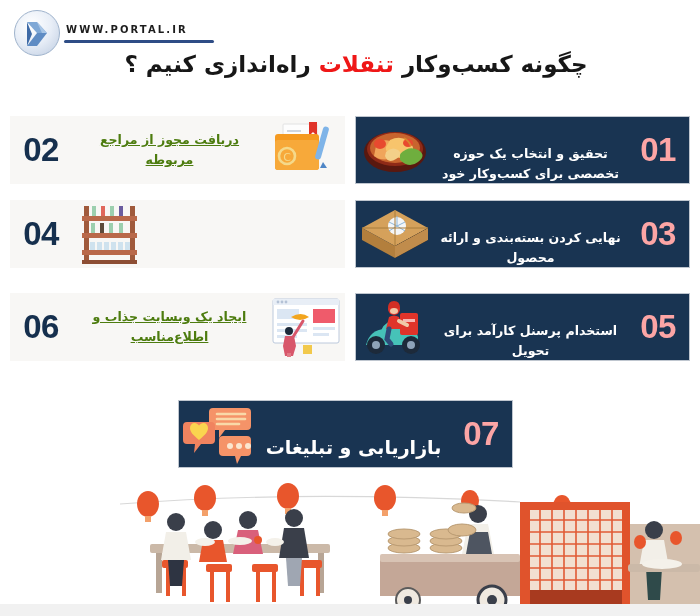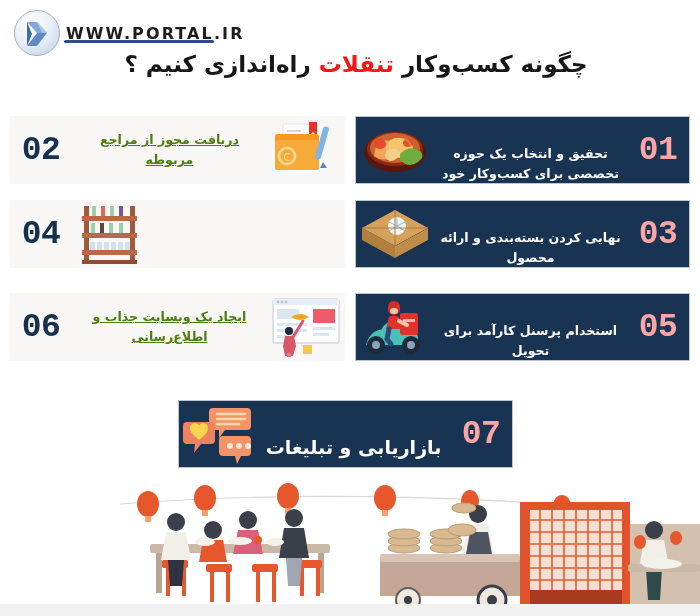--- a/index.html
+++ b/index.html
@@ -32,21 +32,21 @@
     border: 1px solid #9fb3cc;
   }
   #brand-mark {
     position: absolute;
     left: 10px; top: 9px;
     width: 26px; height: 28px;
   }
   #brand-url {
     position: absolute;
     left: 52px; top: 16px;
-    font-size: 16px;
+    font-size: 10px;
     letter-spacing: 2.1px;
     font-weight: 700;
     color: #1d1d1d;
     font-family: "DejaVu Sans", "Liberation Sans", sans-serif;
     direction: ltr;
     white-space: nowrap;
   }
   #brand-rule {
     position: absolute;
     left: 50px; top: 32px;
@@ -88,21 +88,21 @@
   .card.light {
     background: #f8f7f5;
   }
   .card .num {
     flex: 0 0 auto;
     width: 62px;
     text-align: center;
     font-size: 33px;
     font-weight: 800;
     letter-spacing: -0.5px;
-    font-family: Liberation Mono, monospace;
+    font-family: Liberation Sans, sans-serif;
     direction: ltr;
   }
   .card.dark .num { color: #fca5a5; }
   .card.light .num { color: #16304e; }
 
   .card .txt {
     flex: 1 1 auto;
     font-size: 12.6px;
     font-weight: 700;
     line-height: 1.55;
@@ -282,21 +282,21 @@
         <ellipse cx="38" cy="16" rx="4" ry="3" fill="#f0c9a8"></ellipse>
         <path d="M33 22q5-3 10 0l4 12H30z" fill="#e0342a"></path>
         <path d="M43 26l8 4" stroke="#f0c9a8" stroke-width="4" stroke-linecap="round"></path>
         <path d="M33 34l-2 10 4 5" stroke="#2e4a78" stroke-width="5" fill="none" stroke-linecap="round"></path>
       </svg>
     </div>
   </div>
 
   <div class="card light" id="card06">
     <div class="num">06</div>
-    <div class="txt">ایجاد یک وبسایت جذاب و اطلاع‌رسانی</div>
+    <div class="txt">ایجاد یک وبسایت جذاب و اطلاع‌مناسب</div>
     <div class="icon">
       <svg viewBox="0 0 78 64" width="78" height="64">
         <rect x="6" y="4" width="66" height="44" rx="2" fill="#ffffff" stroke="#bcc9dc"></rect>
         <rect x="6" y="4" width="66" height="6" fill="#e8eef6"></rect>
         <circle cx="11" cy="7" r="1.4" fill="#b4c2d6"></circle>
         <circle cx="15" cy="7" r="1.4" fill="#b4c2d6"></circle>
         <circle cx="19" cy="7" r="1.4" fill="#b4c2d6"></circle>
         <rect x="10" y="14" width="22" height="10" fill="#dbe6f3"></rect>
         <rect x="10" y="28" width="30" height="3" fill="#dbe6f3"></rect>
         <rect x="10" y="34" width="30" height="3" fill="#dbe6f3"></rect>

